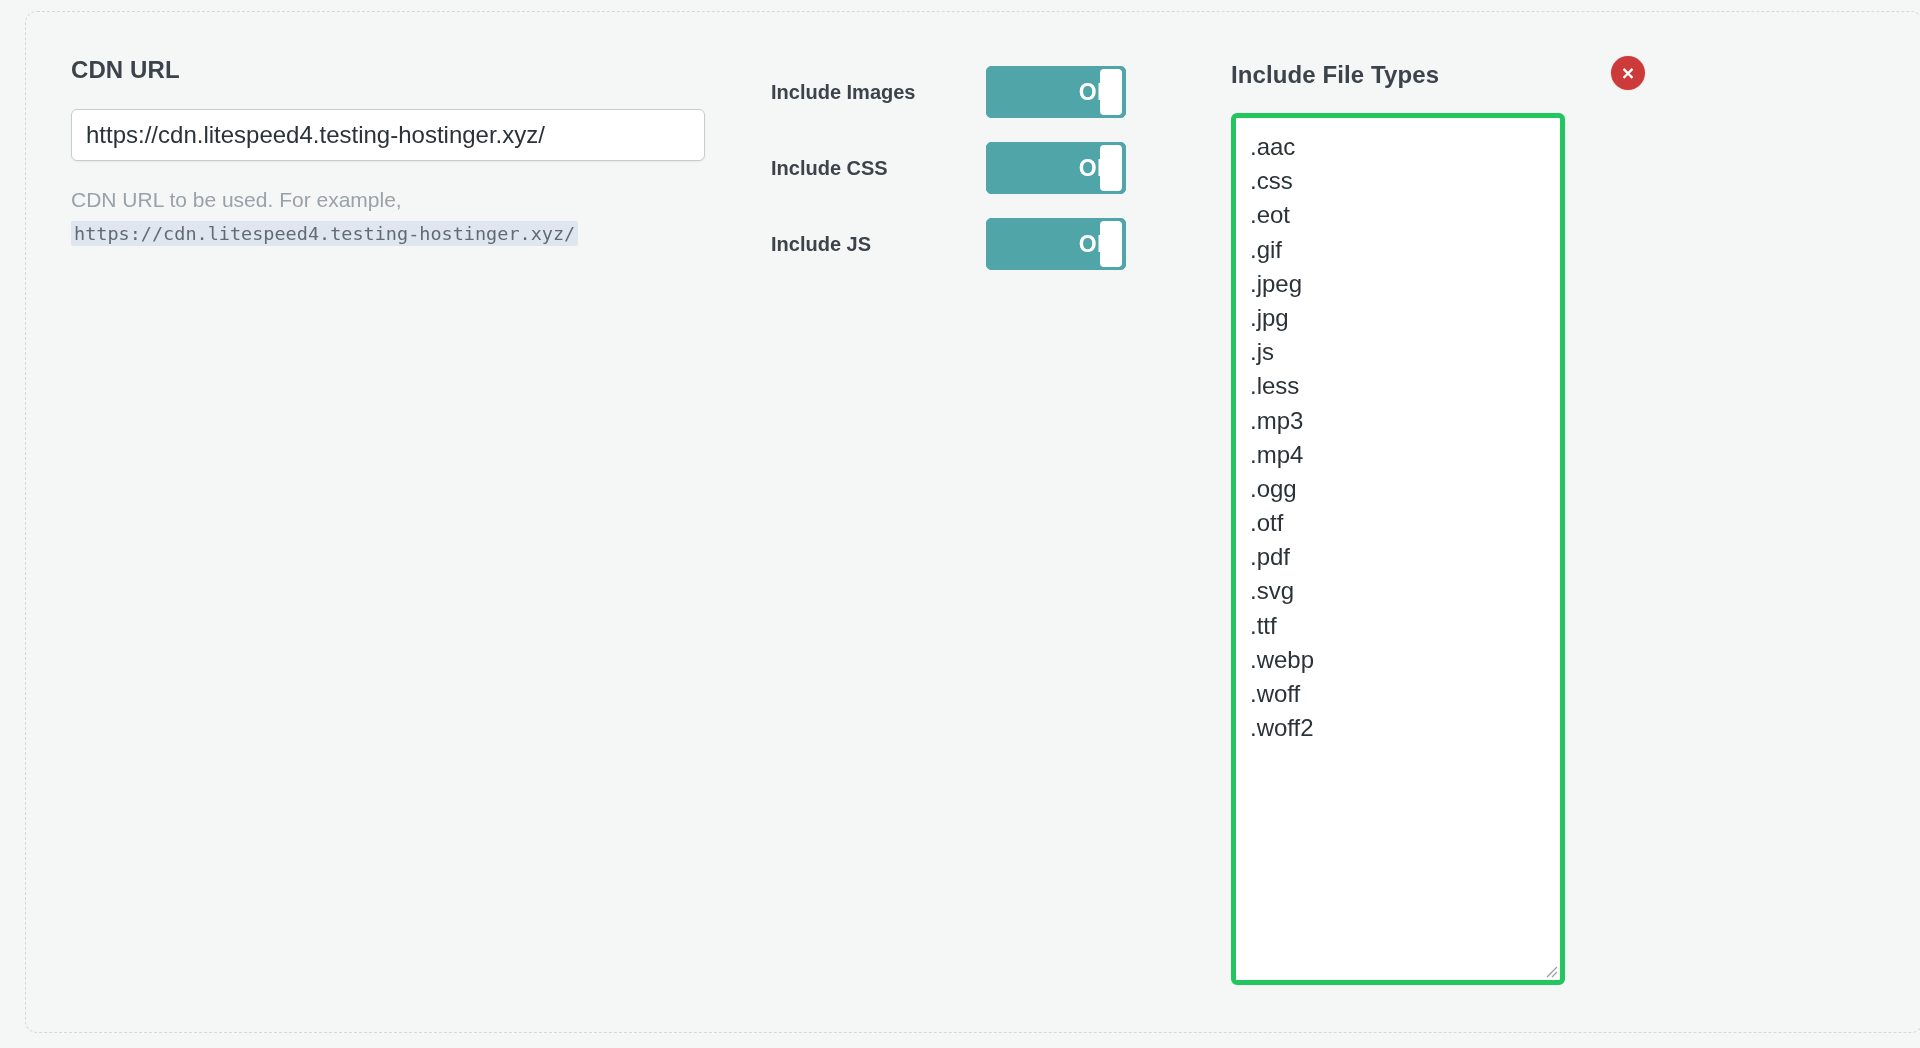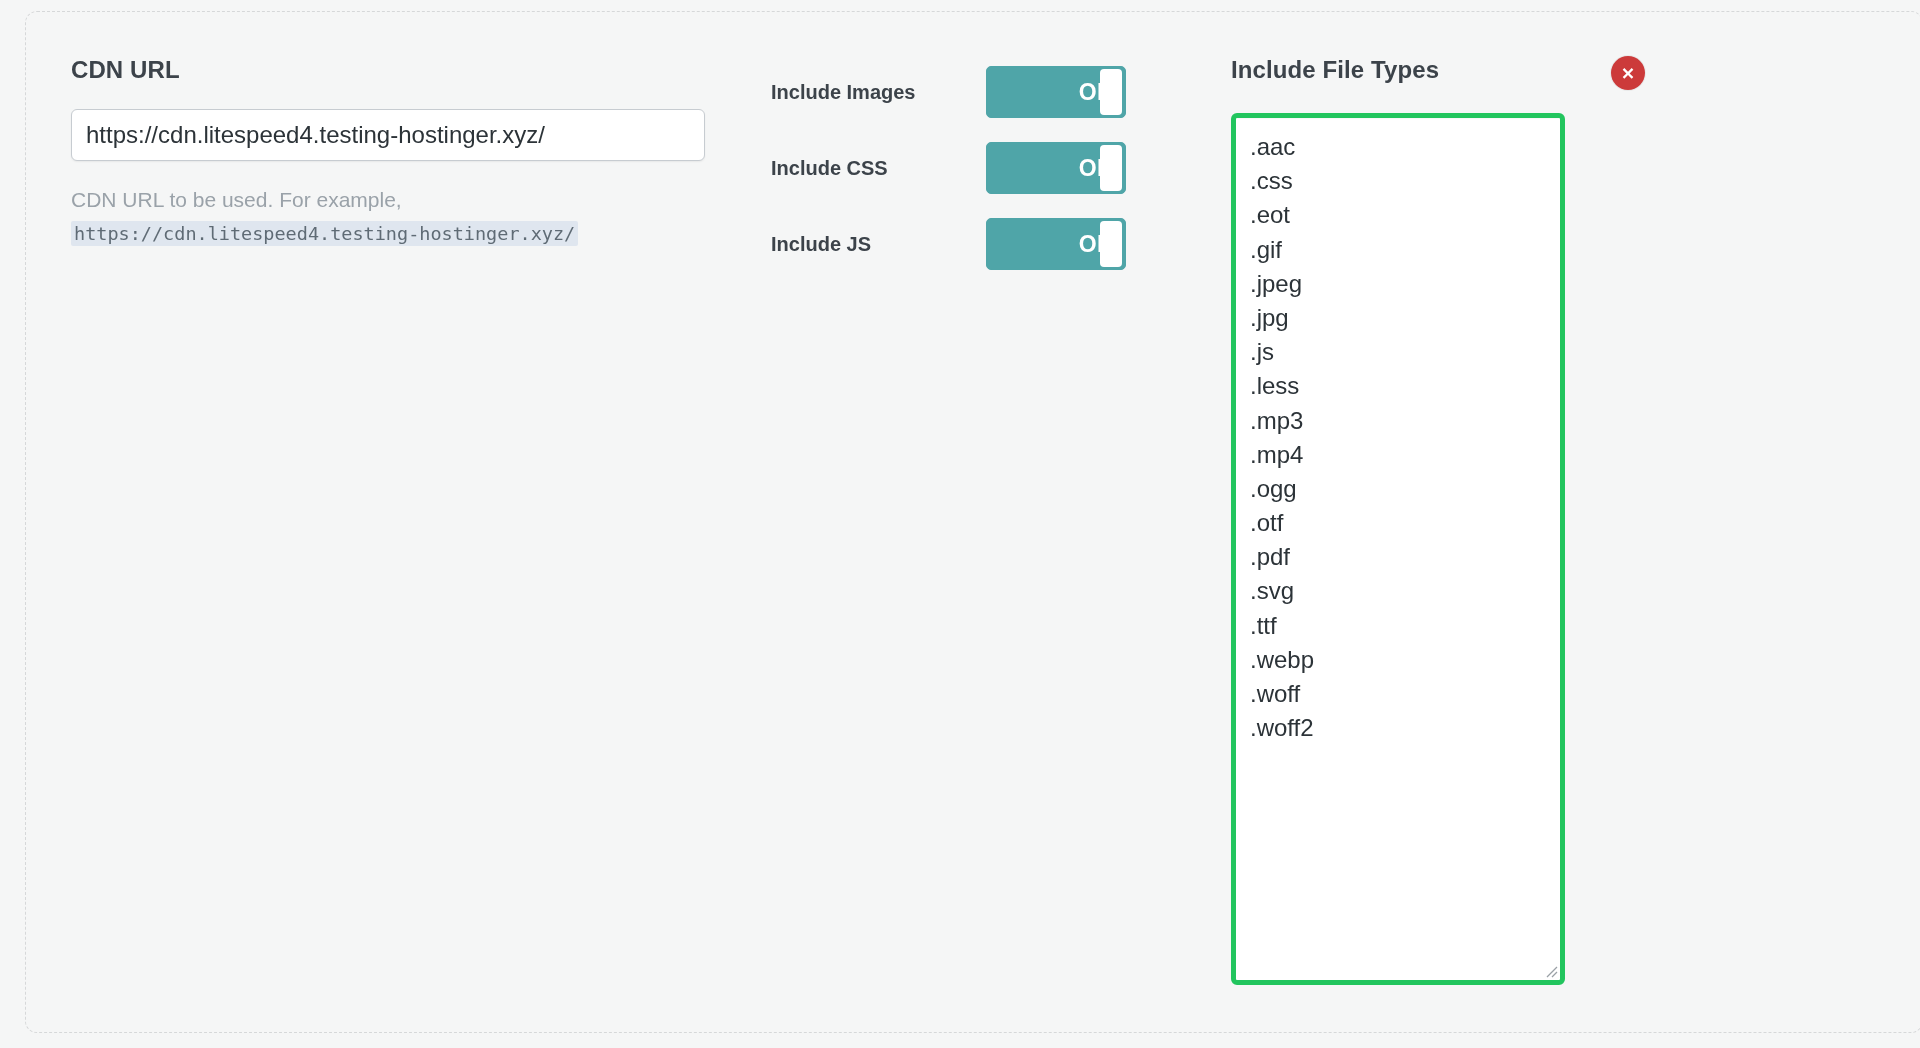--- a/index.html
+++ b/index.html
@@ -132,21 +132,21 @@
     right: 3px;
     width: 22px;
     height: 46px;
     background: #ffffff;
     border-radius: 4px;
   }
 
   
   .filetypes-head {
     display: flex;
-    align-items: flex-start;
+    align-items: flex-end;
   }
   .filetypes-head .field-label { width: 380px; }
 
   .delete-icon {
     width: 34px;
     height: 34px;
     border-radius: 50%;
     background: #cc3a3a;
     display: inline-flex;
     align-items: center;

